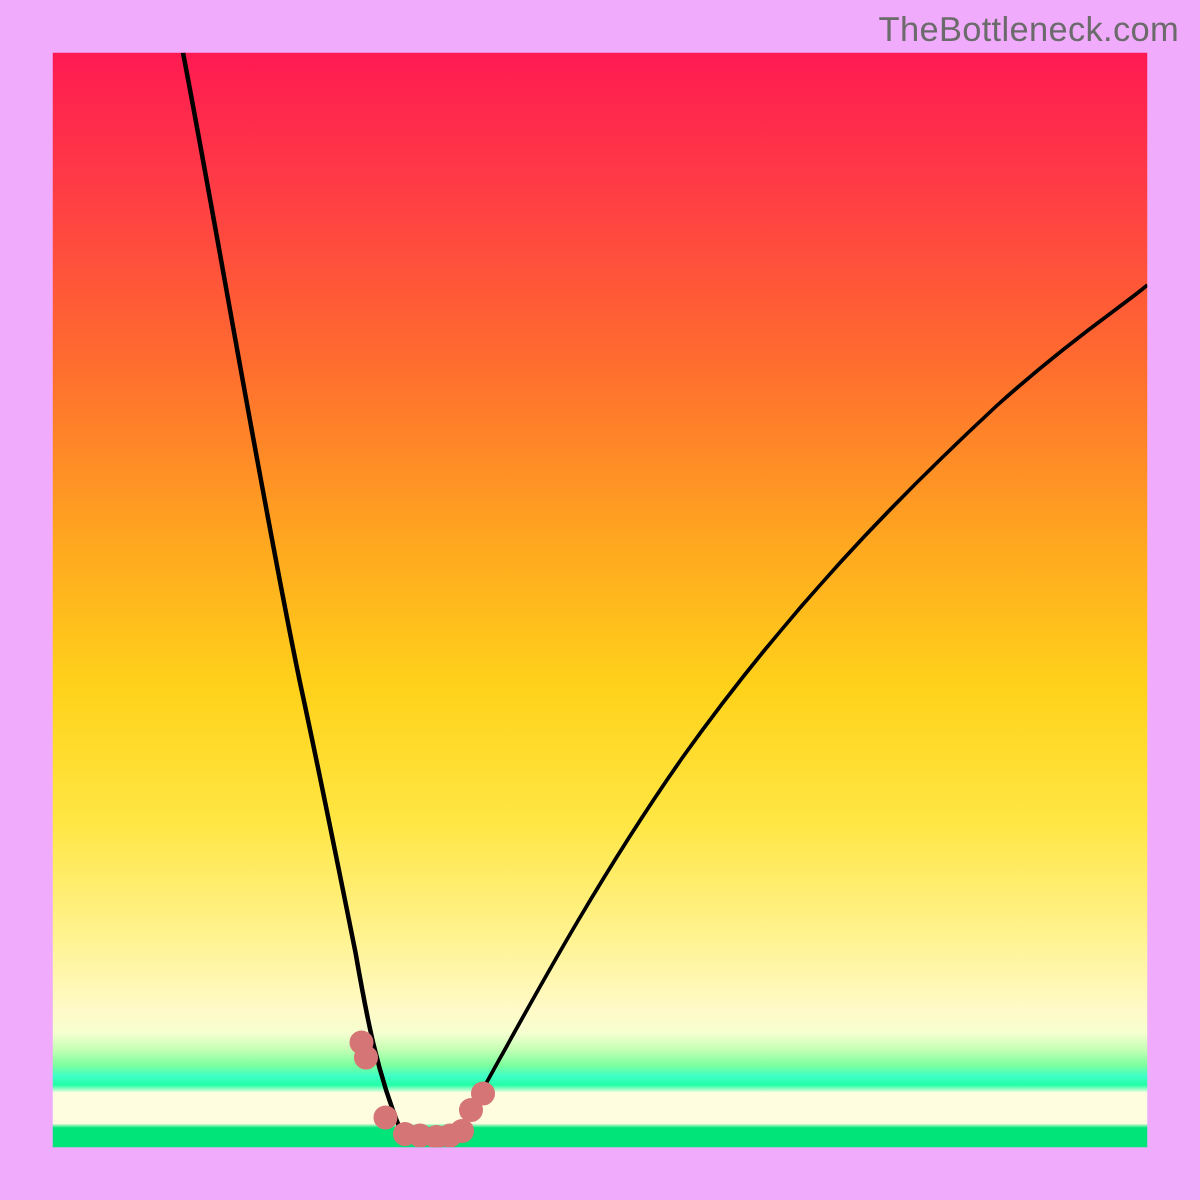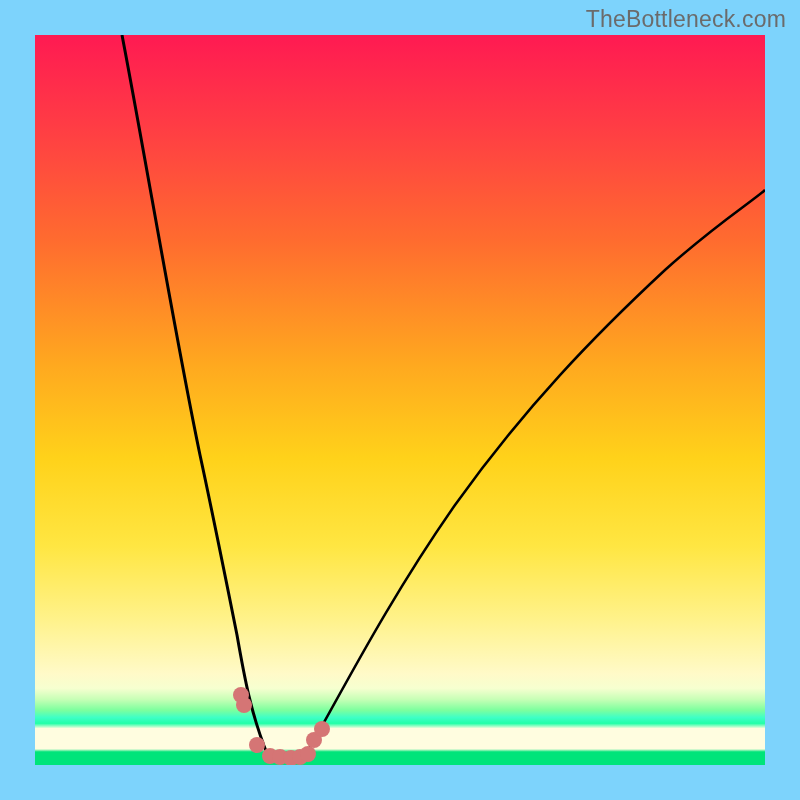--- a/index.html
+++ b/index.html
@@ -7,21 +7,21 @@
     padding: 0;
     width: 800px;
     height: 800px;
     background: #000;
     overflow: hidden;
     font-family: Arial, Helvetica, sans-serif;
   }
   .frame {
     position: absolute;
     inset: 0;
-    background: #7dd3fc;
+    background: #f0abfc;
     text-align: center;
   }
   .plot-area {
     position: absolute;
     left: 35px;
     top: 35px;
     width: 730px;
     height: 730px;
     overflow: hidden;
   }

